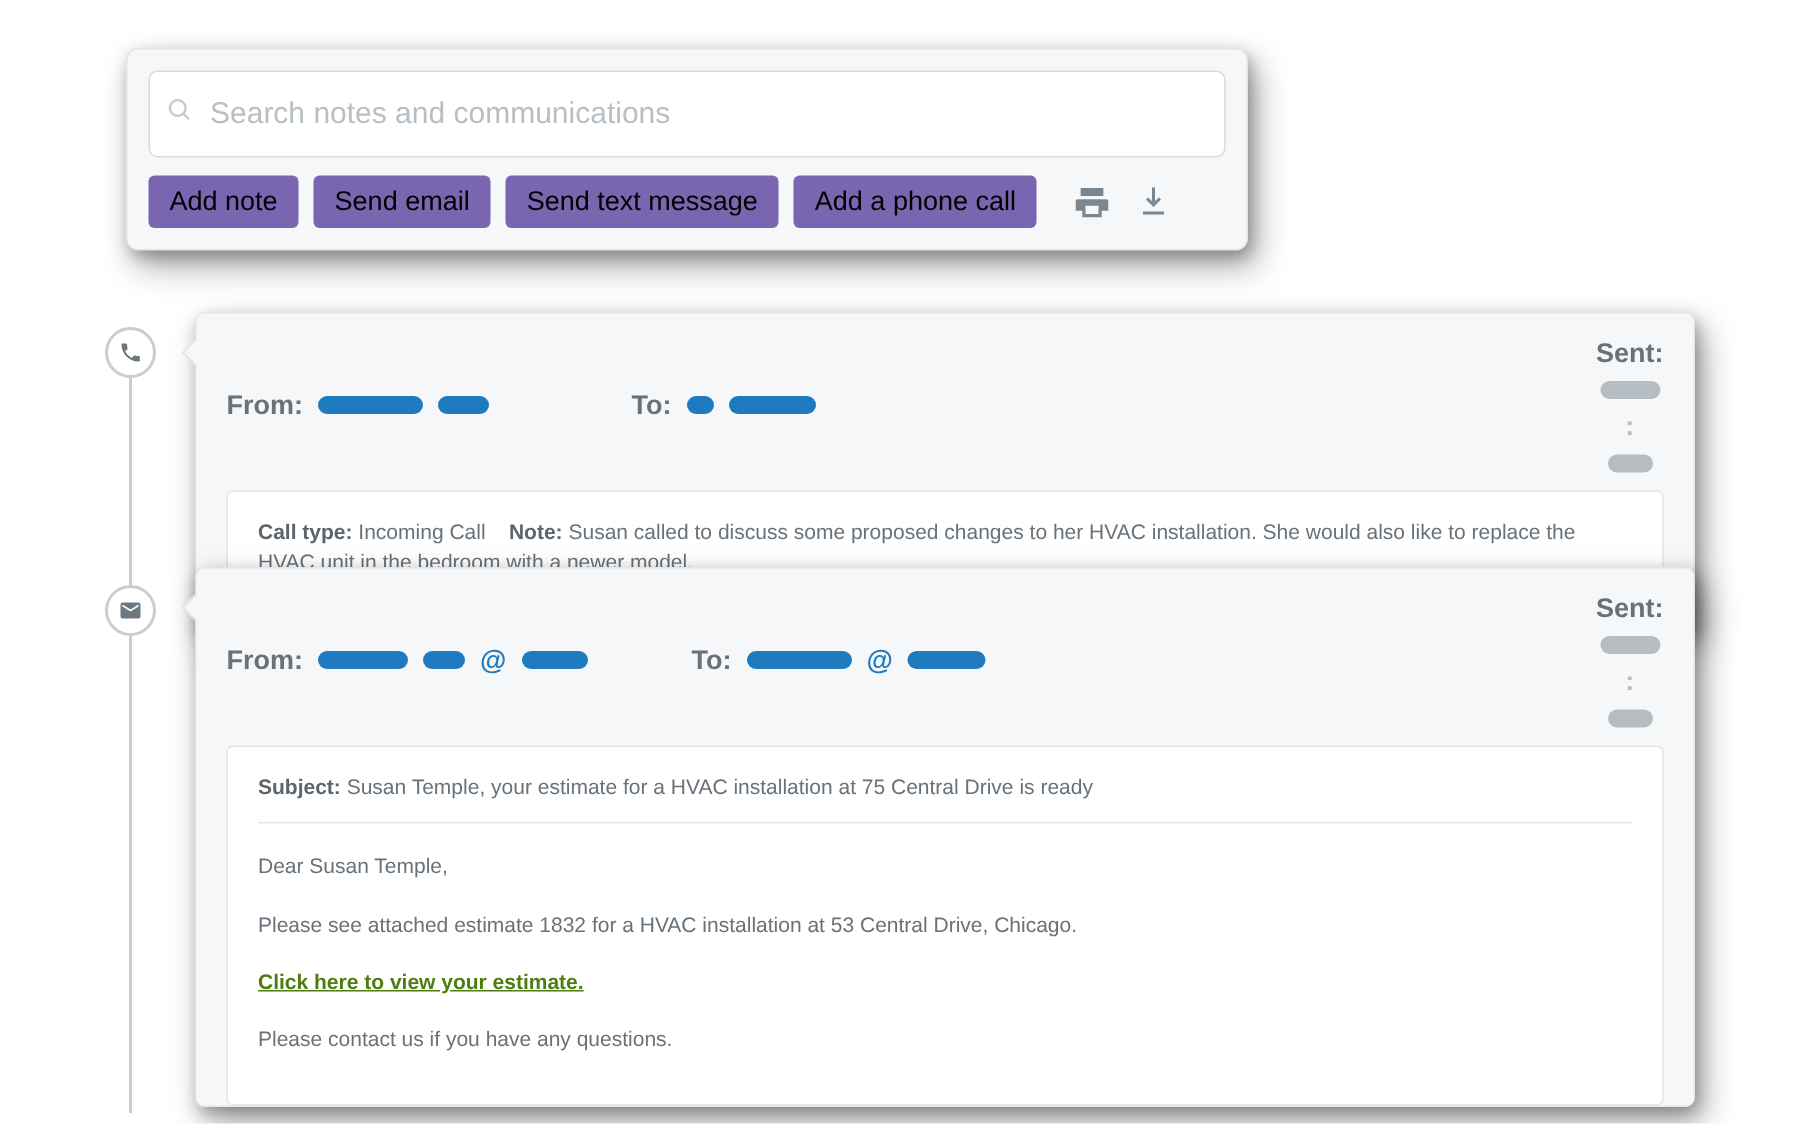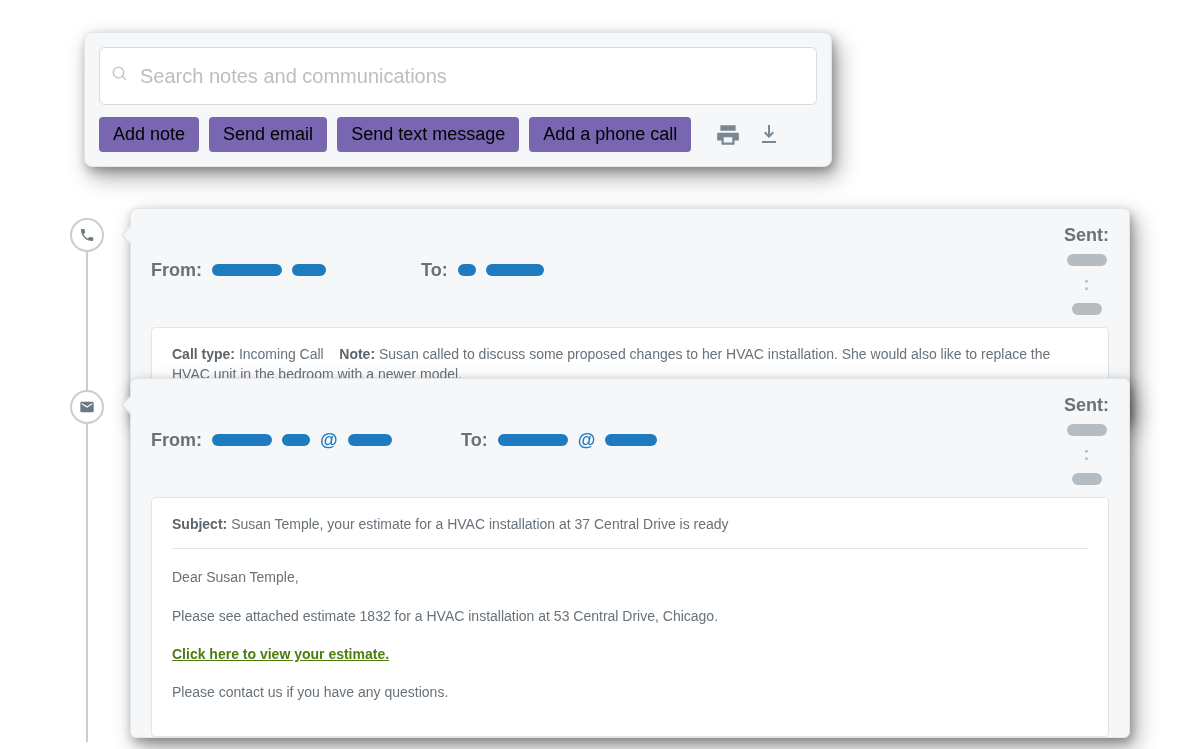--- a/index.html
+++ b/index.html
@@ -246,21 +246,21 @@
     <div class="sent">
       <span>Sent:</span>
       <span class="blob grey" style="width:40px;"></span>
         <span style="color:#b6bdc2;font-weight:700;">:</span>
         <span class="blob grey" style="width:30px;"></span>
     </div>
   </div>
   <div class="inner-card">
     <div class="subject-row">
       <span class="label">Subject:</span>
-      <span>Susan Temple, your estimate for a HVAC installation at 37 Central Drive is ready</span>
+      <span>Susan Temple, your estimate for a HVAC installation at 75 Central Drive is ready</span>
     </div>
     <div class="email-body">
       <p>Dear Susan Temple,</p>
       <p>Please see attached estimate 1832 for a HVAC installation at 53 Central Drive, Chicago.</p>
       <p><a class="link">Click here to view your estimate.</a></p>
       <p>Please contact us if you have any questions.</p>
     </div>
   </div>
 </div>
 

